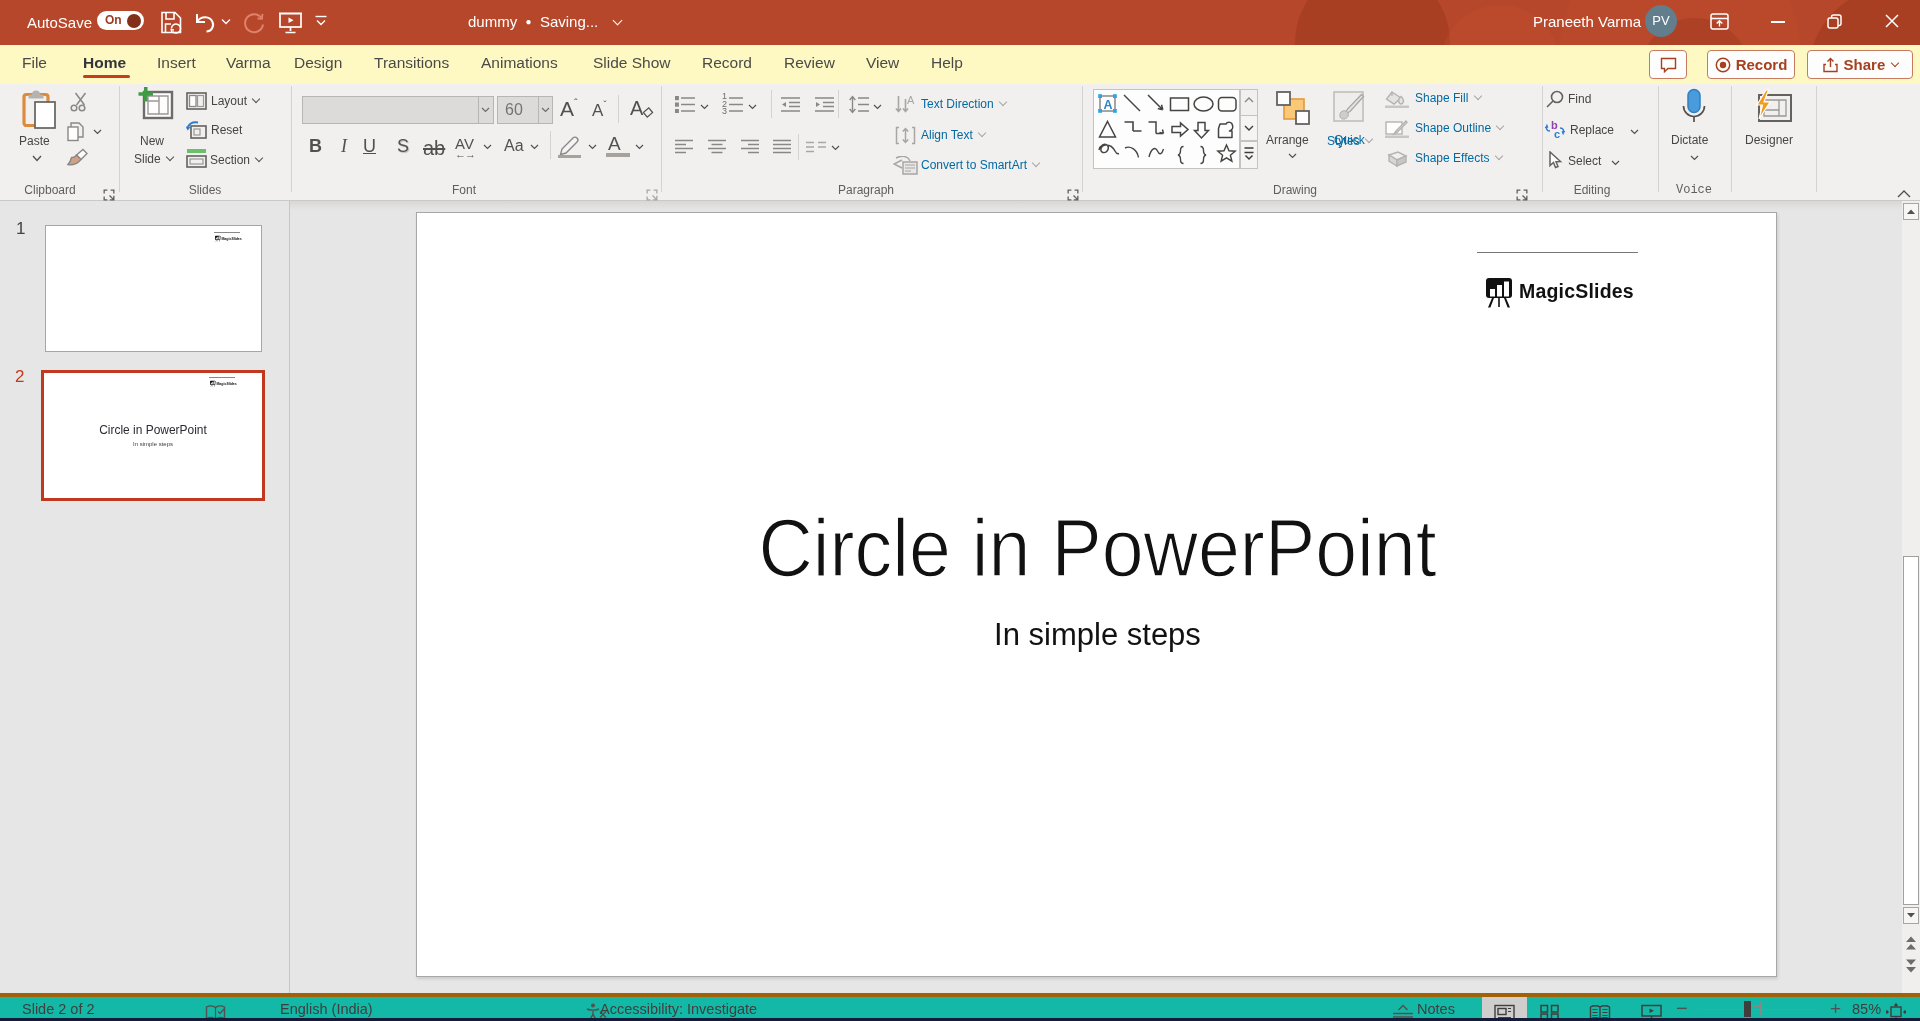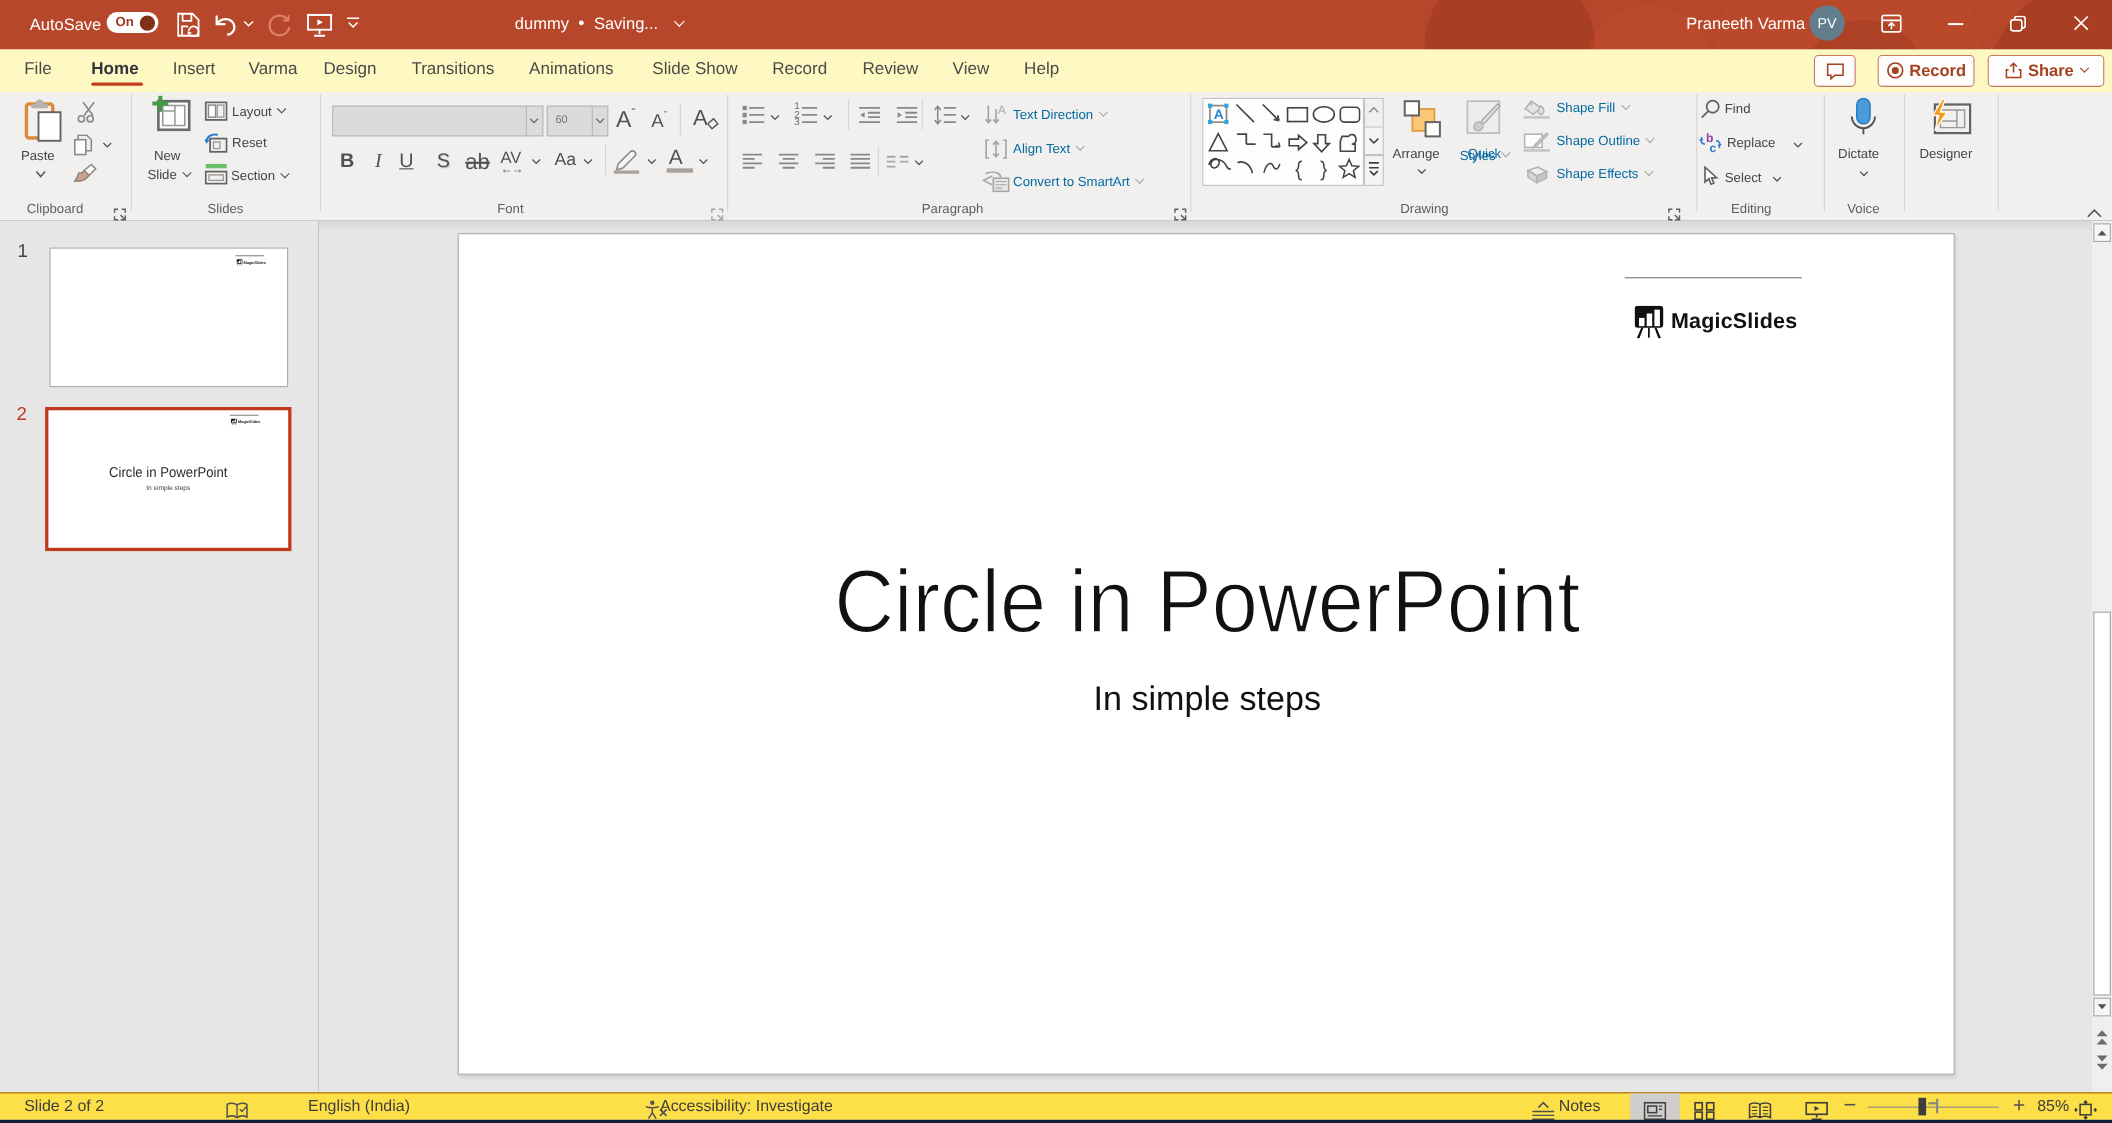--- a/index.html
+++ b/index.html
@@ -42,21 +42,21 @@
   #canvas-shadow { position:absolute; left:0; top:0; width:1920px; height:9px; background:linear-gradient(#d9d7d6,#e6e5e5); }
   #slide { position:absolute; left:416px; top:11px; width:1361px; height:765px; background:#fff; border:1px solid #a9a7a5; box-shadow:1px 2px 3px rgba(0,0,0,0.12); }
   #thumb1 { position:absolute; left:45px; top:24px; width:217px; height:127px; background:#fff; border:1px solid #a8a6a4; }
   #thumb2sel { position:absolute; left:41px; top:169px; width:224px; height:131px; border:3px solid #c0391e; background:#fff; }
   .slidenum { position:absolute; font-size:17px; color:#444; }
   
   #vscroll { position:absolute; left:1902px; top:201px; width:18px; height:792px; background:#f0efee; }
   .sbtn { position:absolute; left:1px; width:16px; height:17px; background:#f7f6f5; border:1px solid #a8a6a4; }
   #vthumb { position:absolute; left:1px; top:355px; width:16px; height:349px; background:#fff; border:1px solid #a19f9d; }
   
-  #statusbar { position:absolute; left:0; top:993px; width:1920px; height:25px; background:#fde047; border-top:1px solid #a16207; font-size:14.5px; color:#3f3e3c; }
+  #statusbar { position:absolute; left:0; top:993px; width:1920px; height:25px; background:#14b8a6; border-top:4px solid #a16207; font-size:14.5px; color:#3f3e3c; }
   #bottomstrip { position:absolute; left:0; top:1018px; width:1920px; height:3px; background:#121c38; }
   .sitem { position:absolute; top:0; height:24px; line-height:24px; }
 </style>
 </head>
 <body>
   <div id="titlebar">
     <div class="tb-deco" style="left:1295px;top:-35px;width:155px;height:155px;background:rgba(120,35,15,0.22);"></div>
     <div class="tb-deco" style="left:1440px;top:5px;width:120px;height:120px;background:rgba(200,85,50,0.25);"></div>
     <div class="tb-deco" style="left:1560px;top:-70px;width:240px;height:240px;background:rgba(196,80,45,0.30);"></div>
     <div class="tb-deco" style="left:1640px;top:18px;width:110px;height:110px;background:rgba(115,32,12,0.18);"></div>
@@ -147,21 +147,21 @@
     <div class="gsep" style="left:1542px;"></div>
     <div class="gsep" style="left:1658px;"></div>
     <div class="gsep" style="left:1731px;"></div>
     <div class="gsep" style="left:1816px;"></div>
     <div class="glabel" style="left:-10px;">Clipboard</div>
     <div class="glabel" style="left:145px;">Slides</div>
     <div class="glabel" style="left:404px;">Font</div>
     <div class="glabel" style="left:806px;">Paragraph</div>
     <div class="glabel" style="left:1235px;">Drawing</div>
     <div class="glabel" style="left:1532px;">Editing</div>
-    <div class="glabel" style="left:1634px;">Voice</div>
+    <div class="glabel" style="left:1634px;font-family:Liberation Mono, monospace;">Voice</div>
     
     <svg class="abs" style="left:22px;top:6px;" width="35" height="39" viewBox="0 0 35 39" fill="none">
       <rect x="2" y="4.5" width="24" height="31" rx="2.5" stroke="#dc8b3e" stroke-width="3.2"></rect>
       <path d="M10 4.5 a4 4 0 0 1 8 0 l3.5 0.5 v3.5 H6.5 V5 Z" fill="#b5b3b1" stroke="none"></path>
       <rect x="13" y="12" width="20" height="26" fill="#fff" stroke="#64625f" stroke-width="1.7"></rect>
     </svg>
     <div class="rlabel" style="left:19px;top:50px;">Paste</div>
     <svg class="abs" style="left:32px;top:71px;" width="10" height="7" viewBox="0 0 10 7" fill="none" stroke="#53514f" stroke-width="1.3">
       <path d="M1 1 L5 5.5 L9 1"></path>
     </svg>
@@ -210,21 +210,21 @@
       <rect x="1" y="8" width="19" height="11" fill="none" stroke="#64625f" stroke-width="1.6"></rect>
       <rect x="4" y="11" width="13" height="5" fill="none" stroke="#9a9896" stroke-width="1.2"></rect>
     </svg>
     <div class="rlabel" style="left:210px;top:69px;">Section <span class="cv"></span></div>
     
     <div class="abs" style="left:302px;top:12px;width:192px;height:28px;background:#dcdbda;border:1px solid #b8b6b4;"></div>
     <div class="abs" style="left:478px;top:13px;width:15px;height:26px;border-left:1px solid #b8b6b4;"></div>
     <svg class="abs" style="left:481px;top:23px;" width="9" height="6" viewBox="0 0 9 6" fill="none" stroke="#6e6c6a" stroke-width="1.2">
       <path d="M1 1 L4.5 4.5 L8 1"></path>
     </svg>
-    <div class="abs" style="left:497px;top:12px;width:56px;height:28px;background:#dcdbda;border:1px solid #b8b6b4;color:#757371;font-size:10px;line-height:26px;padding-left:7px;">60</div>
+    <div class="abs" style="left:497px;top:12px;width:56px;height:28px;background:#dcdbda;border:1px solid #b8b6b4;color:#757371;font-size:16px;line-height:26px;padding-left:7px;">60</div>
     <div class="abs" style="left:538px;top:13px;width:15px;height:26px;border-left:1px solid #b8b6b4;"></div>
     <svg class="abs" style="left:541px;top:23px;" width="9" height="6" viewBox="0 0 9 6" fill="none" stroke="#6e6c6a" stroke-width="1.2">
       <path d="M1 1 L4.5 4.5 L8 1"></path>
     </svg>
     <div class="abs" style="left:560px;top:13px;font-size:21px;color:#53514f;">A<span style="font-size:11px;vertical-align:9px;">ˆ</span></div>
     <div class="abs" style="left:592px;top:16px;font-size:17px;color:#53514f;">A<span style="font-size:10px;vertical-align:7px;">ˇ</span></div>
     <div class="abs" style="left:618px;top:11px;width:1px;height:28px;background:#d5d3d1;"></div>
     <div class="abs" style="left:630px;top:13px;font-size:20px;color:#53514f;">A</div>
     <svg class="abs" style="left:643px;top:22px;" width="13" height="12" viewBox="0 0 13 12" fill="none" stroke="#53514f" stroke-width="1.2">
       <rect x="1.5" y="3.5" width="7" height="6" transform="rotate(-40 5 6.5)" fill="#f1f0ef"></rect>

